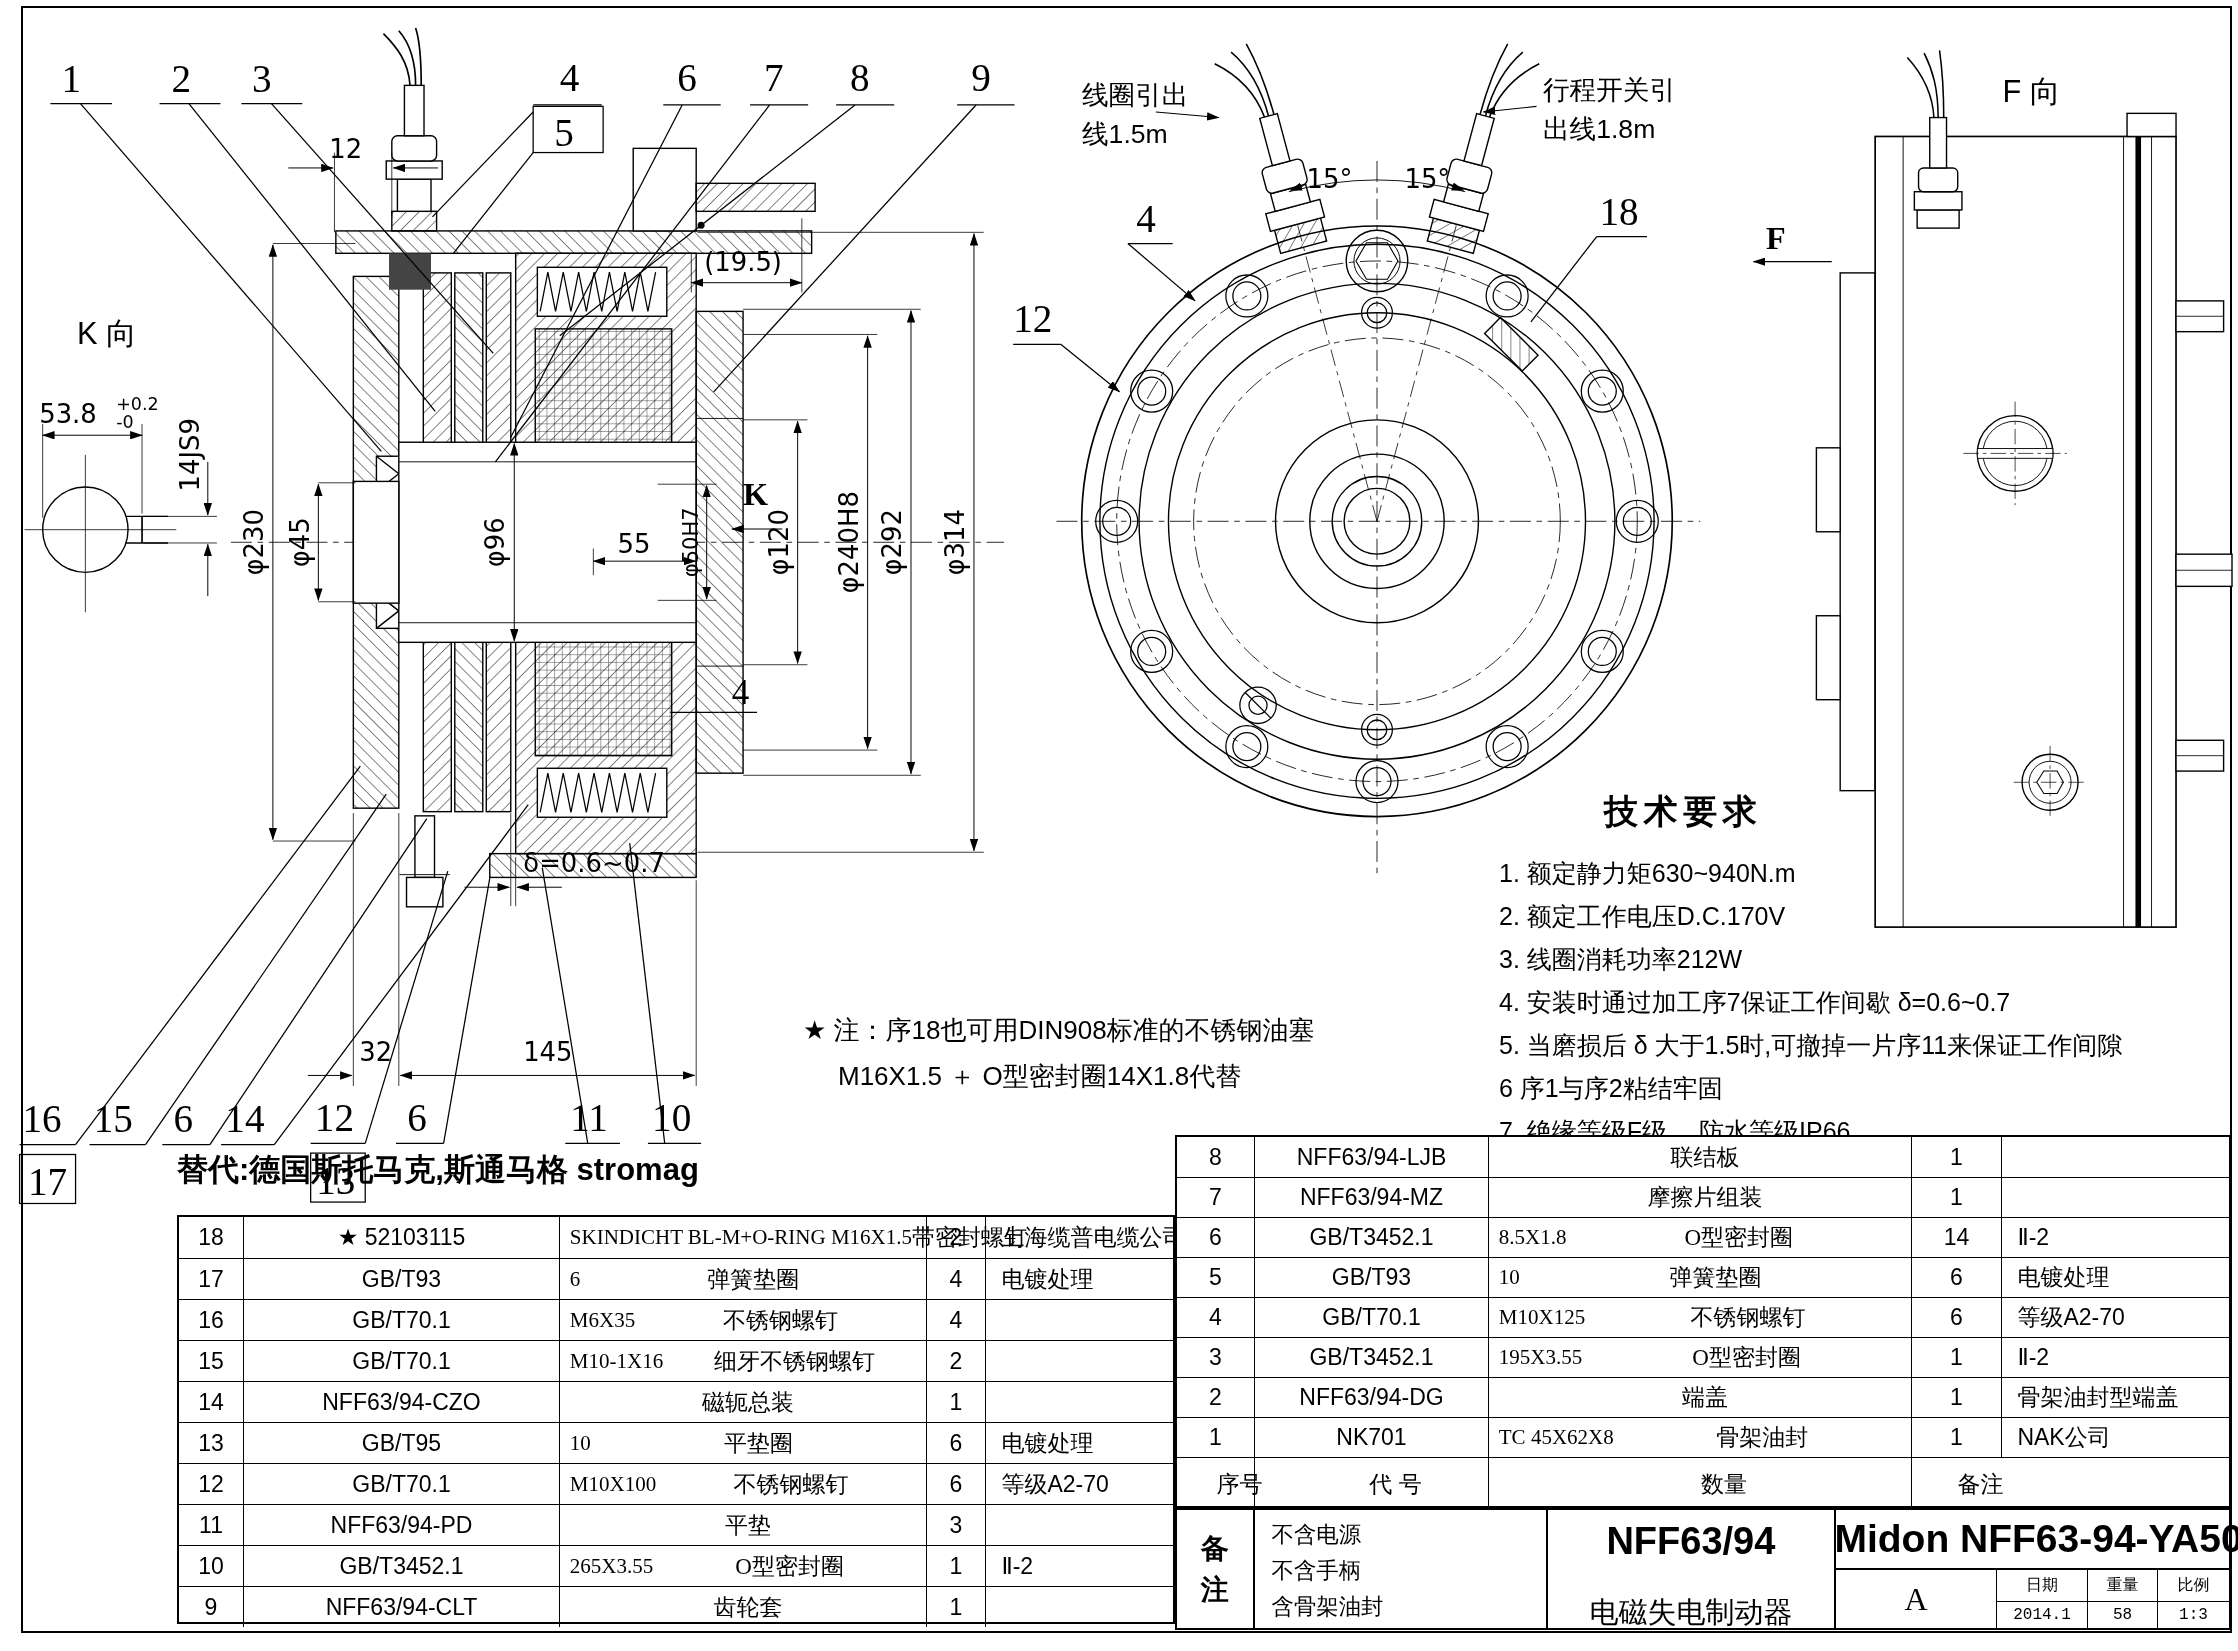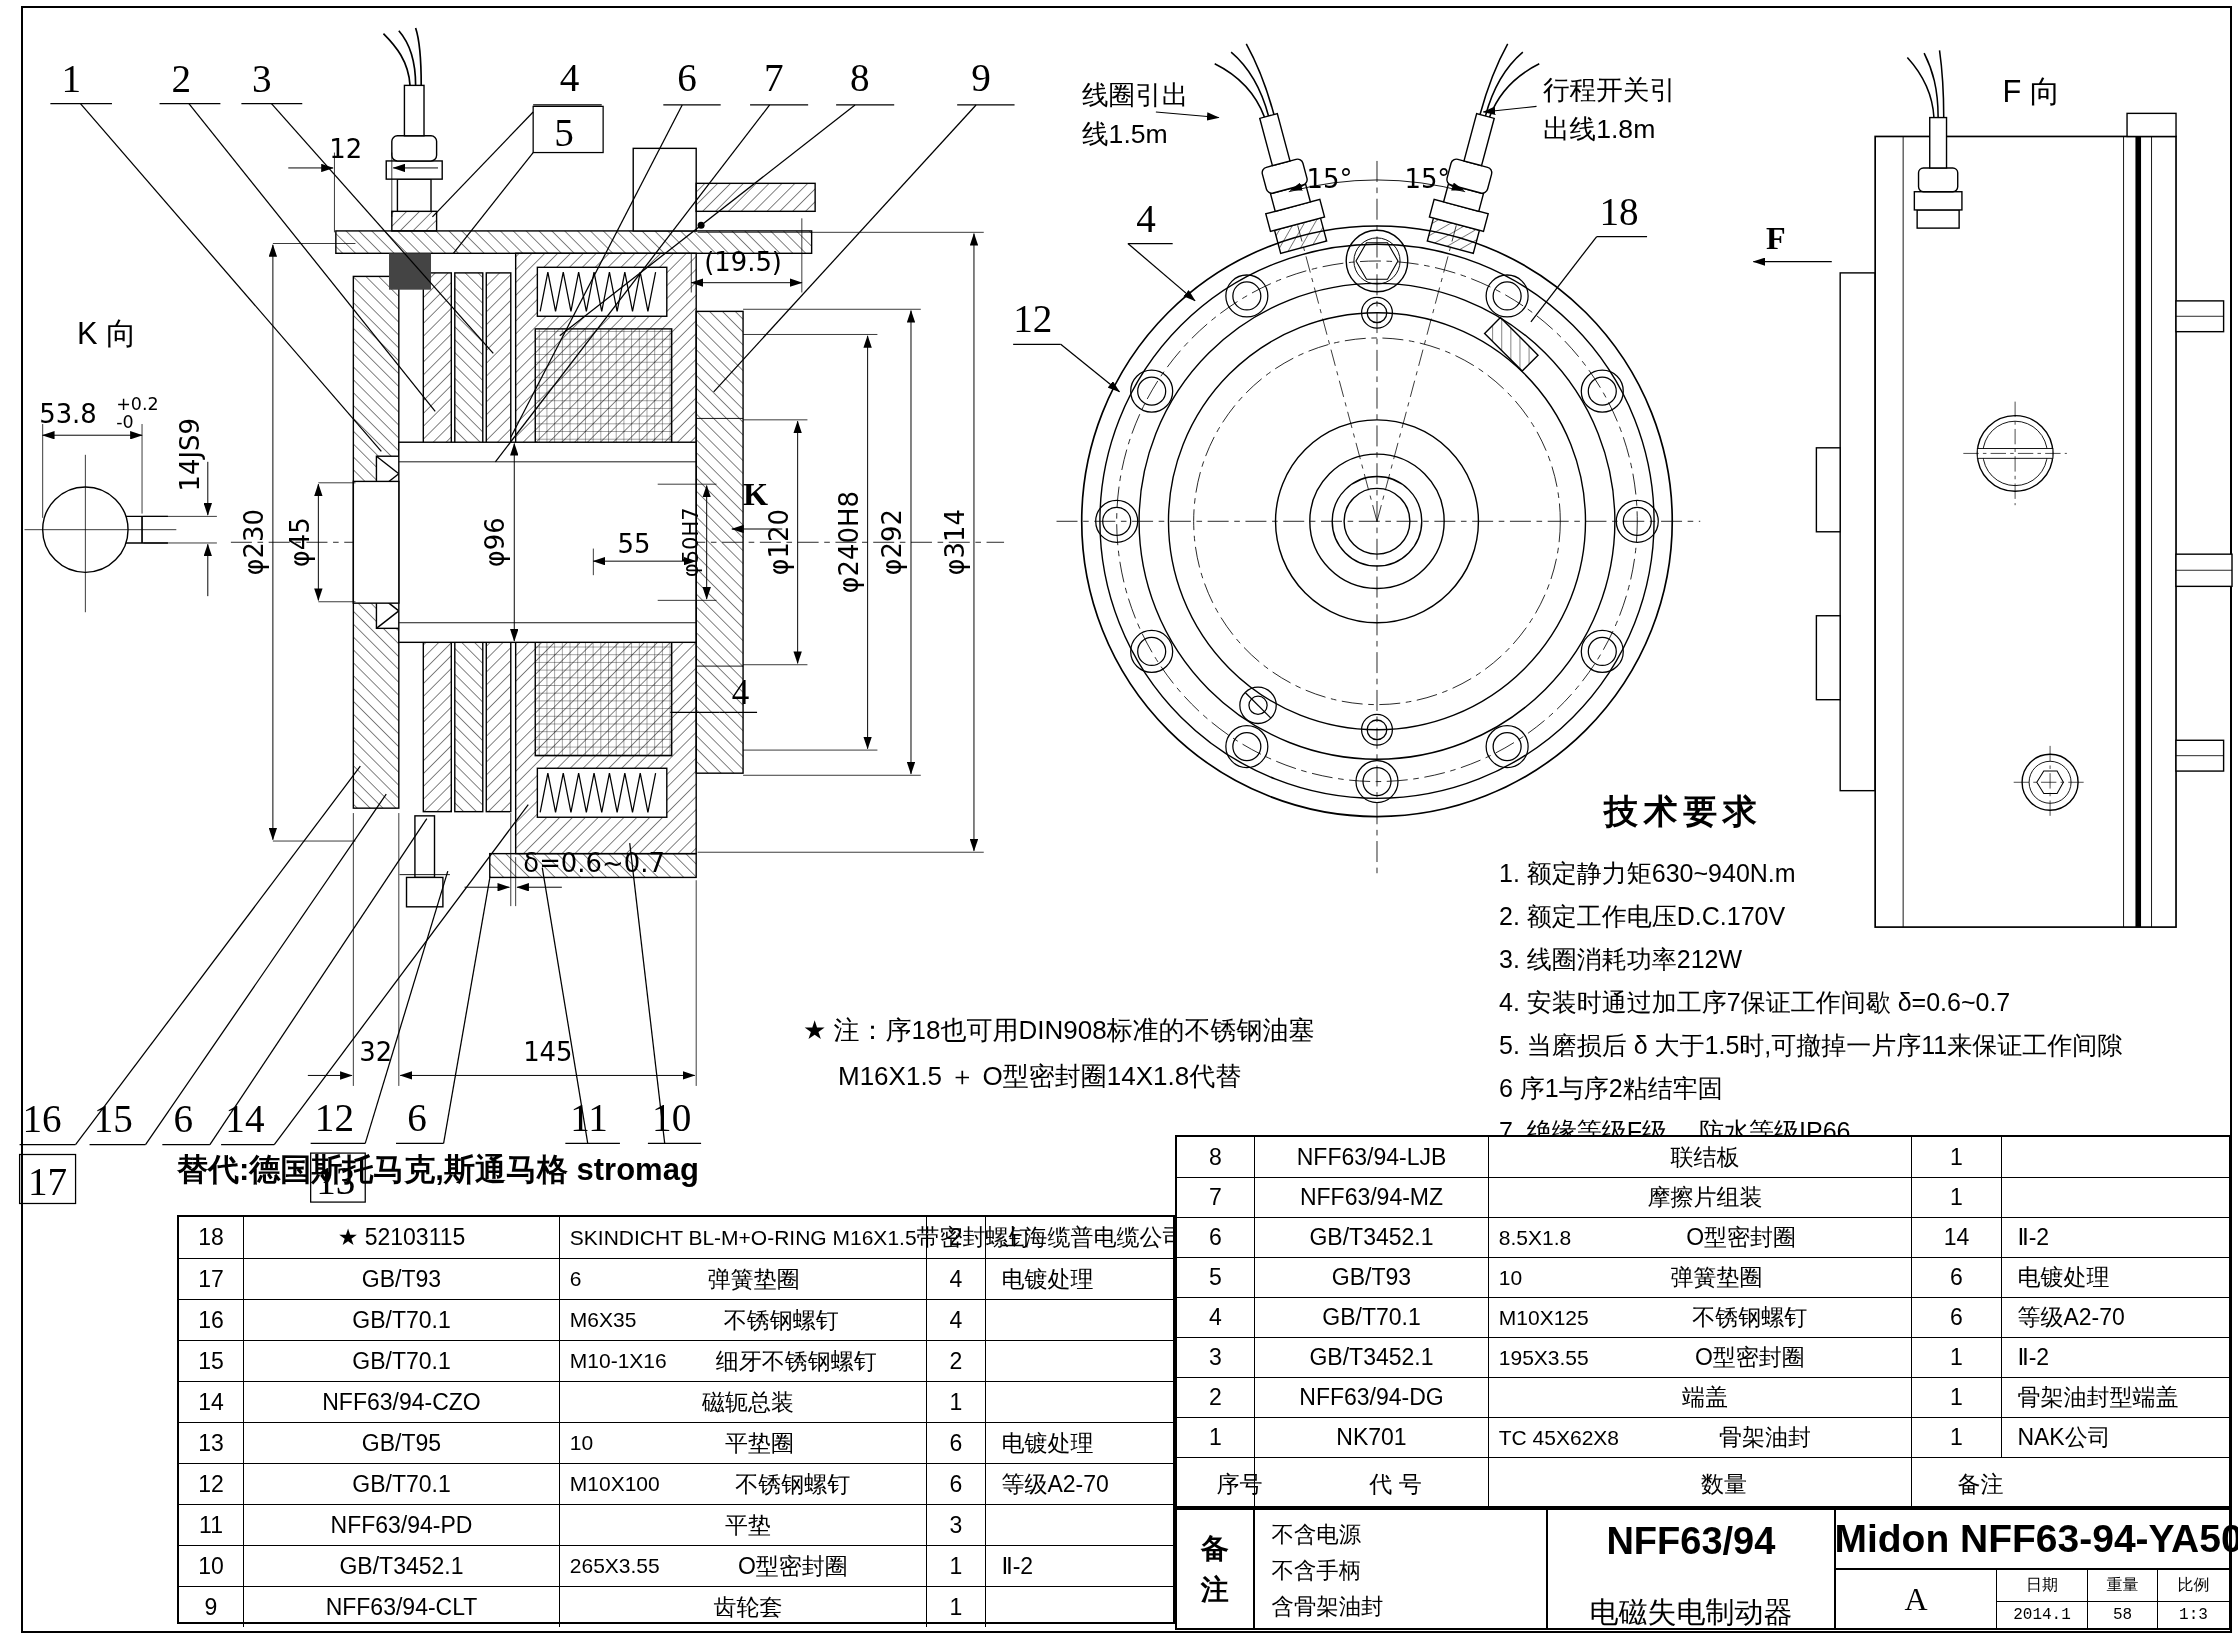--- a/index.html
+++ b/index.html
@@ -29,21 +29,21 @@
   .lt{left:177px;top:1215px;width:998px;height:409px;}
   .rt{left:1175px;top:1135px;width:1056px;height:373px;}
   .trow{display:grid;box-sizing:border-box;border-top:1.4px solid #000;}
   .trow:first-child{border-top:none;}
   .lt .trow{grid-template-columns:64px 316px 367px 59px 1fr;height:41px;}
   .rt .trow{grid-template-columns:77px 234px 423px 90px 1fr;height:40px;}
   .rt .thead{height:54px;font-size:28px;}
   .tc{box-sizing:border-box;border-left:1.4px solid #000;display:flex;align-items:center;
       justify-content:center;font-size:23px;white-space:nowrap;overflow:visible;}
   .tc:first-child{border-left:none;}
-  .c-name{justify-content:flex-start;}
+  .c-name{justify-content:flex-start;font-family:Liberation Serif, serif;}
   .c-name .spec{margin-left:9.8px;font-size:21px;}
   .c-name .nm{flex:1;text-align:center;font-size:23px;}
   .c-rem{justify-content:flex-start;padding-left:15.4px;}
   .thead .tc{font-weight:normal;padding-left:48px;}
   
   .tb{position:absolute;left:1175px;top:1508px;width:1056px;height:122px;box-sizing:border-box;
       border:2.8px solid #000;display:flex;background:#fff;}
   .tb-col{box-sizing:border-box;border-left:2.1px solid #000;height:100%;}
   .tb-col:first-child{border-left:none;}
   .tb-note{width:76px;display:flex;flex-direction:column;align-items:center;justify-content:center;

